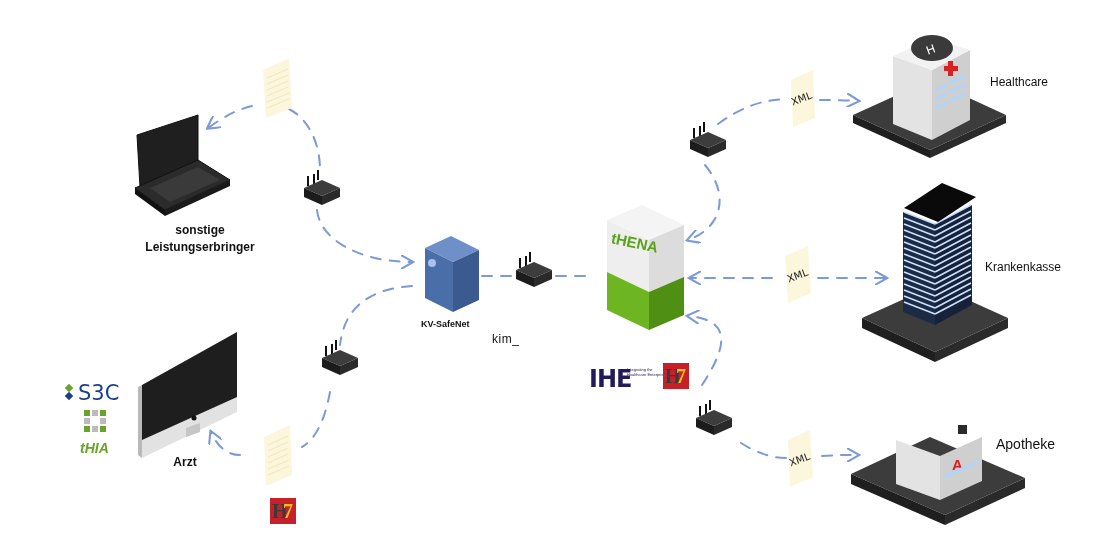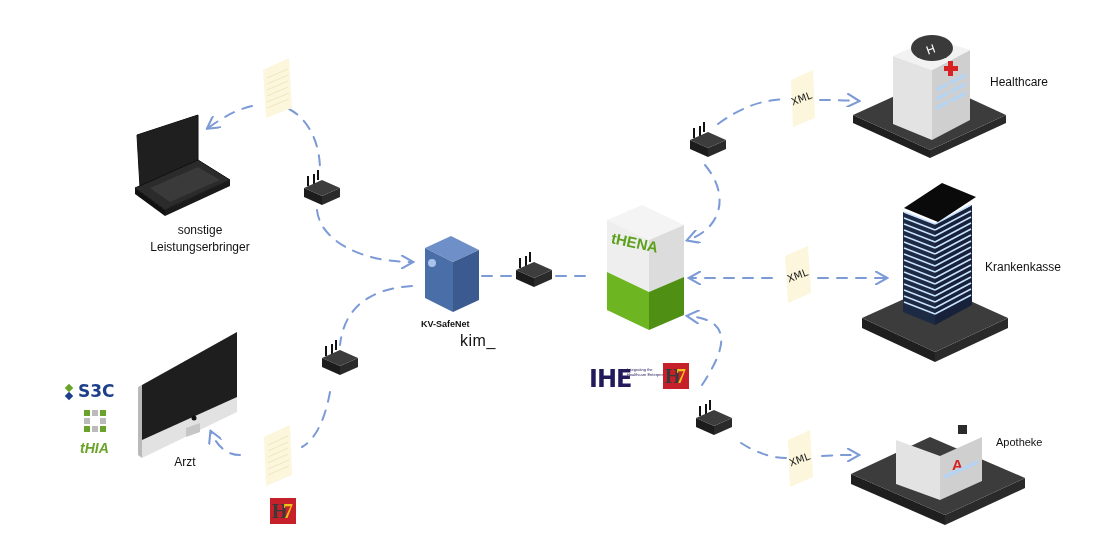--- a/index.html
+++ b/index.html
@@ -1,23 +1,23 @@
 <!DOCTYPE html>
 <html><head>
 <meta charset="utf-8">
 <style>
   html, body { margin:0; padding:0; background:#ffffff; }
   body { width:1100px; height:546px; position:relative; overflow:hidden; font-family:"Liberation Sans", sans-serif; }
   #stage { position:absolute; left:0; top:0; width:1100px; height:546px; }
   .label { position:absolute; color:#111; font-family:"Liberation Sans", sans-serif; }
-  .node-label-bold { font-weight:normal; font-size:12px; text-align:center; line-height:17px; }
+  .node-label-bold { font-weight:bold; font-size:12px; text-align:center; line-height:17px; }
   .node-label { font-size:12px; }
   .small-label { font-size:9px; font-weight:bold;text-align:right; }
-  .kim { font-size:16px; letter-spacing:0.5px; }
-  .s3c { position:absolute; left:63px; top:381px; font-size:17px; font-weight:bold; color:#1d3f8a; font-family:"DejaVu Sans", sans-serif; }
+  .kim { font-size:12px; letter-spacing:0.5px;margin-left:32px; }
+  .s3c { position:absolute; left:63px; top:381px; font-size:21px; font-weight:normal; color:#1d3f8a; font-family:"DejaVu Sans", sans-serif; }
   .thia { position:absolute; left:80px; top:440px; font-size:14px; font-weight:bold; color:#6aa32a;font-style:italic; }
   .thena-text { position:absolute; font-size:15px; font-weight:bold; color:#5ba11b; transform:rotate(12deg); left:611px; top:234px; }
   .ihe { position:absolute; left:589px; top:365px; font-size:24px; font-weight:bold; color:#231a5c; letter-spacing:-1px; font-family:"DejaVu Sans", sans-serif;}
   .ihe-sub { position:absolute; left:627px; top:367px; font-size:4px; line-height:5px; color:#231a5c; width:40px; }
   .hl7 { position:absolute; width:26px; height:26px; background:#c6202a; }
   .hl7 .h { position:absolute; left:2px; top:2px; font-family:"Liberation Serif", serif; font-size:20px; color:#3a3a3a; font-weight:bold; line-height:22px; }
   .hl7 .s { position:absolute; left:13px; top:2px; font-family:"Liberation Serif", serif; font-size:20px; color:#f2c21a; font-weight:bold; line-height:22px; }
   .xml { position:absolute; font-size:10px; color:#222; transform:rotate(-20deg); font-family:"DejaVu Sans", sans-serif; }
 </style>
 </head>
@@ -247,21 +247,21 @@
 <div class="label node-label-bold" style="left:140px;top:222px;width:120px;">
   <div>sonstige</div>
   <div>Leistungserbringer</div>
 </div>
 <div class="label node-label-bold" style="left:160px;top:454px;width:50px;">Arzt</div>
 <div class="label small-label" style="left:421px;top:319px;">KV-SafeNet</div>
 <div class="label kim" style="left:460px;top:332px;">kim_</div>
 <div class="thena-text">tHENA</div>
 <div class="label node-label" style="left:990px;top:75px;">Healthcare</div>
 <div class="label node-label" style="left:985px;top:260px;">Krankenkasse</div>
-<div class="label node-label" style="left:996px;top:436px;font-size:11px;">Apotheke</div>
+<div class="label node-label" style="left:996px;top:436px;font-size:14px;">Apotheke</div>
 
 <div class="s3c" style="left:78px;">S3C</div>
 <div class="thia">tHIA</div>
 
 <div class="ihe">IHE</div>
 <div class="ihe-sub">Integrating the Healthcare Enterprise</div>
 
 <div class="hl7" style="left:663px;top:363px;">
   <span class="h">H</span>
   <span class="s">7</span>

